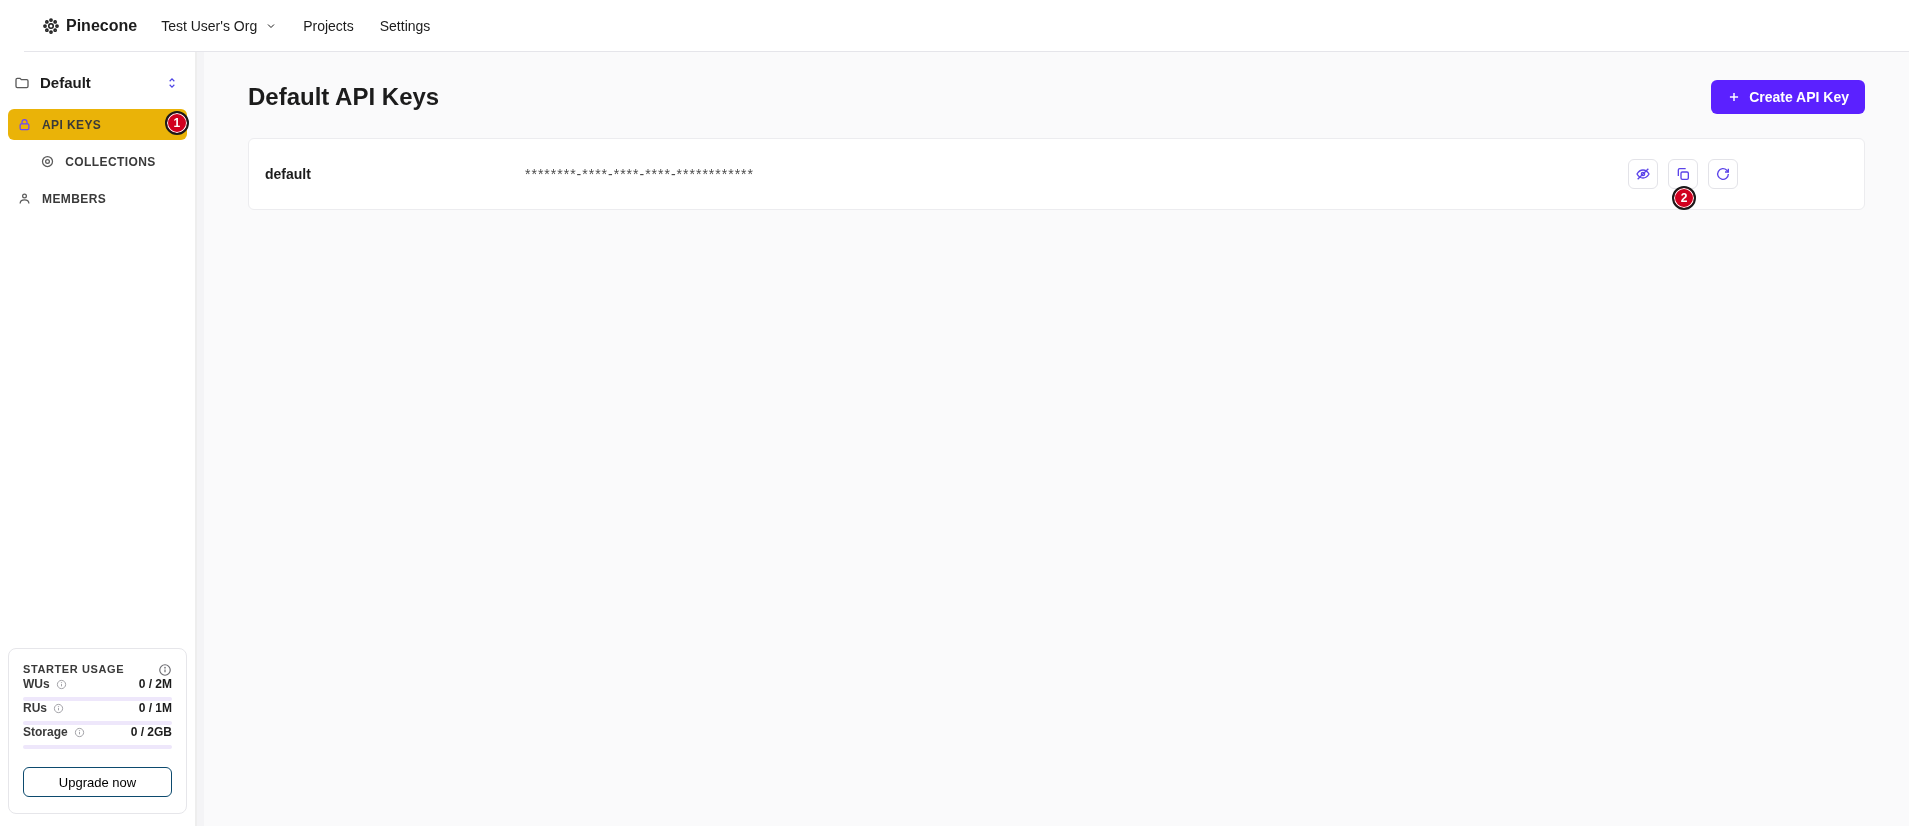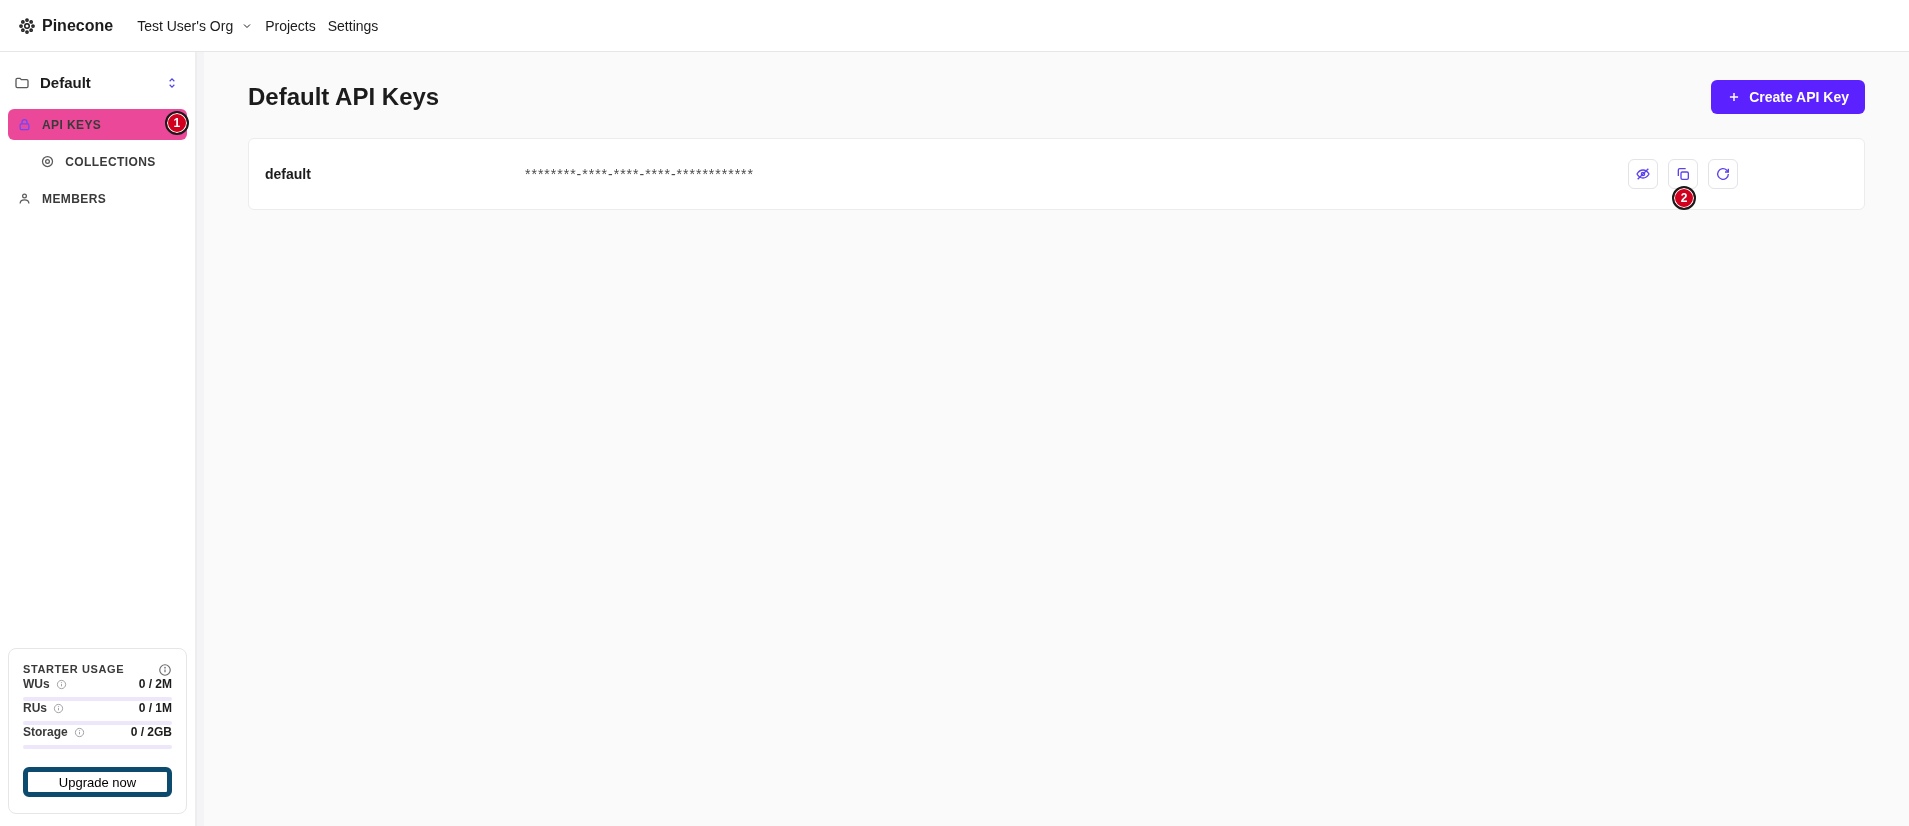--- a/index.html
+++ b/index.html
@@ -13,53 +13,54 @@
     overflow: hidden;
   }
 
   
   .topnav {
     height: 52px;
     display: flex;
     align-items: center;
     padding: 0 18px;
     border-bottom: 1px solid #e5e5ea;
+    margin-left: 24px;
   }
   .logo { display:flex; align-items:center; gap:6px; font-weight:700; font-size:16px; margin-right:24px; }
   .logo svg { width:18px; height:18px; }
-  .nav-left { display:flex; align-items:center; gap:12px; }
+  .nav-left { display:flex; align-items:center; gap:26px; }
   .nav-item { color:#1c1c1c; cursor:pointer; }
   .org-dd { display:flex; align-items:center; gap:8px; cursor:pointer; }
   .nav-right { margin-left:auto; display:flex; align-items:center; gap:26px; }
   .avatar { width:32px; height:32px; border-radius:50%; background:#ece8fb; display:flex; align-items:center; justify-content:center; font-size:12px; font-weight:600; color:#3b3b3b; }
 
   
   .below { display:flex; height:calc(100% - 52px); }
   .sidebar { width:196px; border-right:1px solid #eee; position:relative; padding:18px 8px 12px 8px; display:flex; flex-direction:column; }
   .side-scroll { width:8px; background:#f4f4f6; border-left:1px solid #eee; }
 
   .project-row { display:flex; align-items:center; gap:10px; padding:4px 8px 12px 6px; font-weight:700; font-size:15px; }
   .project-row .selector { margin-left:auto; color:#4f46e5; }
   .side-section { margin-top:4px; }
   .side-head { display:flex; align-items:center; gap:10px; padding:8px 8px; font-size:12px; letter-spacing:.4px; font-weight:700; color:#3a3a3a; text-transform:uppercase; border-radius:6px; cursor:pointer; }
   .side-head .ic { width:16px; display:flex; align-items:center; justify-content:center; color:#5a5a5a; }
-  .side-head.active { background:#ec4899; color:#3a3a3a; position:relative; }
+  .side-head.active { background:#eab308; color:#3a3a3a; position:relative; }
   .side-head.active .ic { color:#6b46ff; }
   .side-sub { margin-left:20px; padding:6px 8px; border-left:1px solid #e6e6ea; }
   .side-sub a { color:#5b43e9; font-size:13px; cursor:pointer; }
 
   .usage-card { margin-top:auto; border:1px solid #e6e6ea; border-radius:8px; padding:14px 14px 16px 14px; }
   .usage-title { font-size:11px; letter-spacing:.6px; font-weight:700; color:#3a3a3a; display:flex; align-items:flex-start; }
   .usage-title .info { margin-left:auto; color:#6b6b70; }
   .usage-row { display:flex; align-items:flex-start; font-size:12px; }
   .usage-row .lbl { font-weight:600; display:flex; align-items:center; gap:6px; color:#3a3a3a; }
   .usage-row .lbl .mini-info { color:#9a9aa0; }
   .usage-row .val { margin-left:auto; font-weight:700; font-size:12px; }
   .bar { height:4px; border-radius:3px; background:#eee7fb; margin-top:6px; }
-  .upgrade-btn { margin-top:18px; width:100%; height:30px; border:5px solid #0c4a6e; background:#fff; border-radius:6px; font-size:13px; cursor:pointer; }
+  .upgrade-btn { margin-top:18px; width:100%; height:30px; border:1px solid #0c4a6e; background:#fff; border-radius:6px; font-size:13px; cursor:pointer; }
 
   
   .main { flex:1; background:#fafafb; padding:28px 44px; overflow:auto; }
   .main-head { display:flex; align-items:center; }
   .main-head h1 { font-size:24px; font-weight:700; }
   .create-btn { margin-left:auto; display:flex; align-items:center; gap:8px; background:#5b21ff; color:#fff; border:none; border-radius:6px; padding:9px 16px; font-size:14px; font-weight:600; cursor:pointer; }
   .create-btn svg { width:14px; height:14px; }
 
   .card { margin-top:24px; background:#fff; border:1px solid #ececef; border-radius:6px; }
   .thead { display:flex; padding:14px 16px; color:#6b6b70; font-size:13px; border-bottom:1px solid #ececef; }

